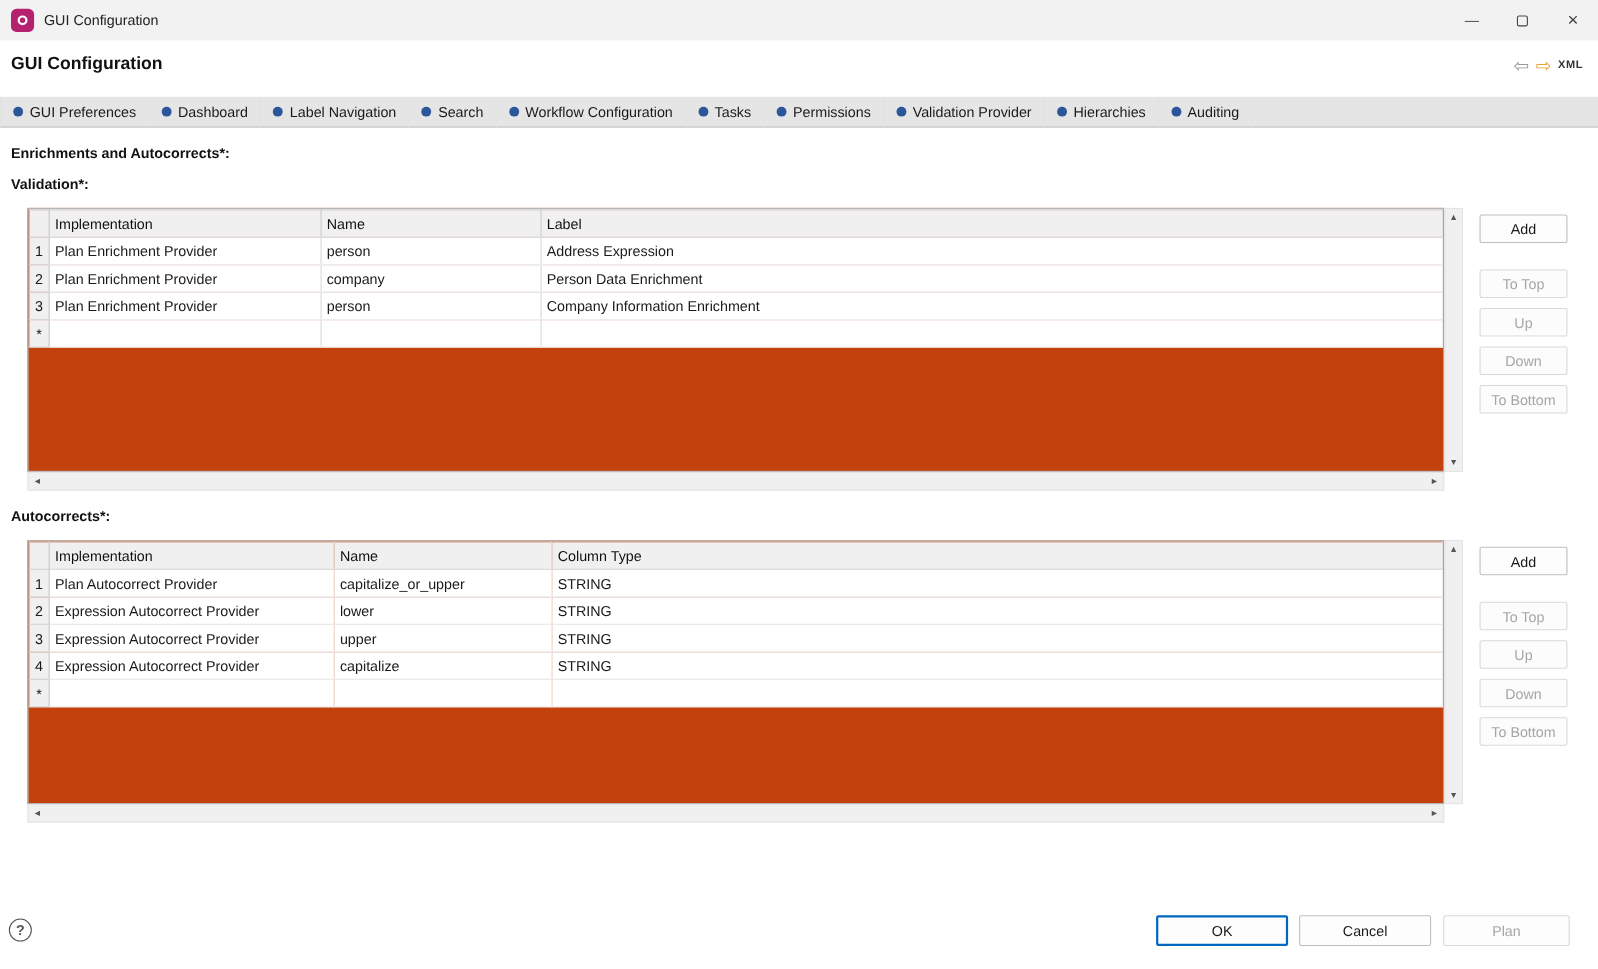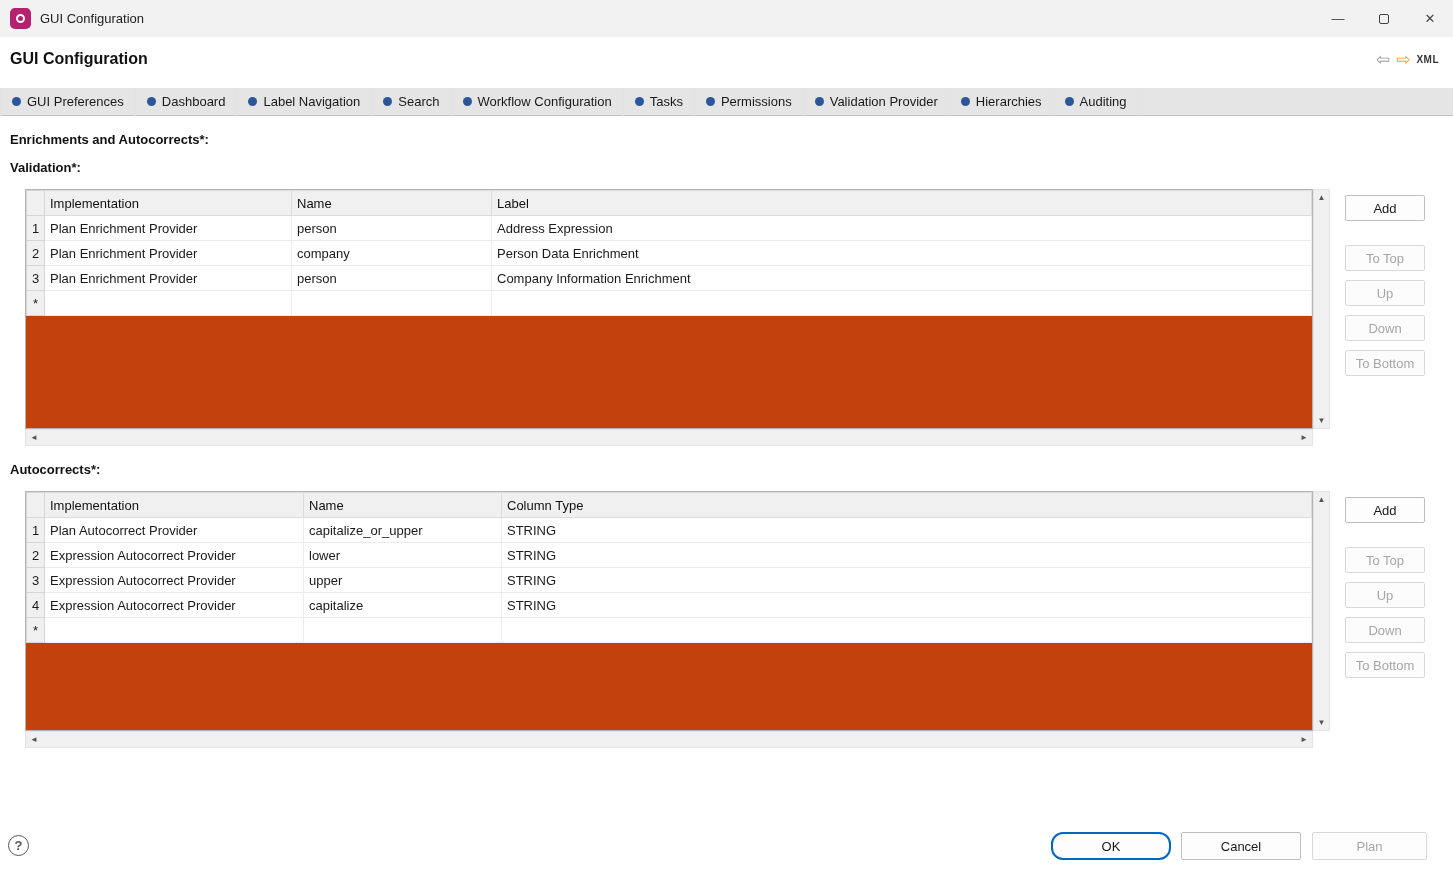--- a/index.html
+++ b/index.html
@@ -102,21 +102,21 @@
     position:absolute; left:8px; top:835px; width:21px; height:21px;
     border:1.5px solid #555; border-radius:50%; background:none;
     font-size:13px; font-weight:700; color:#555;
     display:flex; align-items:center; justify-content:center; cursor:default;
   }
   .footer-btn {
     position:absolute; height:28px; background:#fdfdfd;
     border:1px solid #bfbfbf; border-radius:2px;
     font-family:"Liberation Sans", sans-serif; font-size:13px; color:#1a1a1a; cursor:default;
   }
-  .footer-btn.ok { left:1051px; top:832px; width:120px; border-width:2px;border-radius:12px; }
+  .footer-btn.ok { left:1051px; top:832px; width:120px; border-width:2px; }
   .footer-btn.cancel { left:1181px; top:832px; width:120px; }
   .footer-btn.apply { left:1312px; top:832px; width:115px; color:#a6a6a6; border-color:#d9d9d9; }
 </style>
 </head>
 <body>
 
 <div class="window">
 
   <div class="titlebar">
     <div class="app-icon" style="background-color: rgb(180, 33, 110);">

